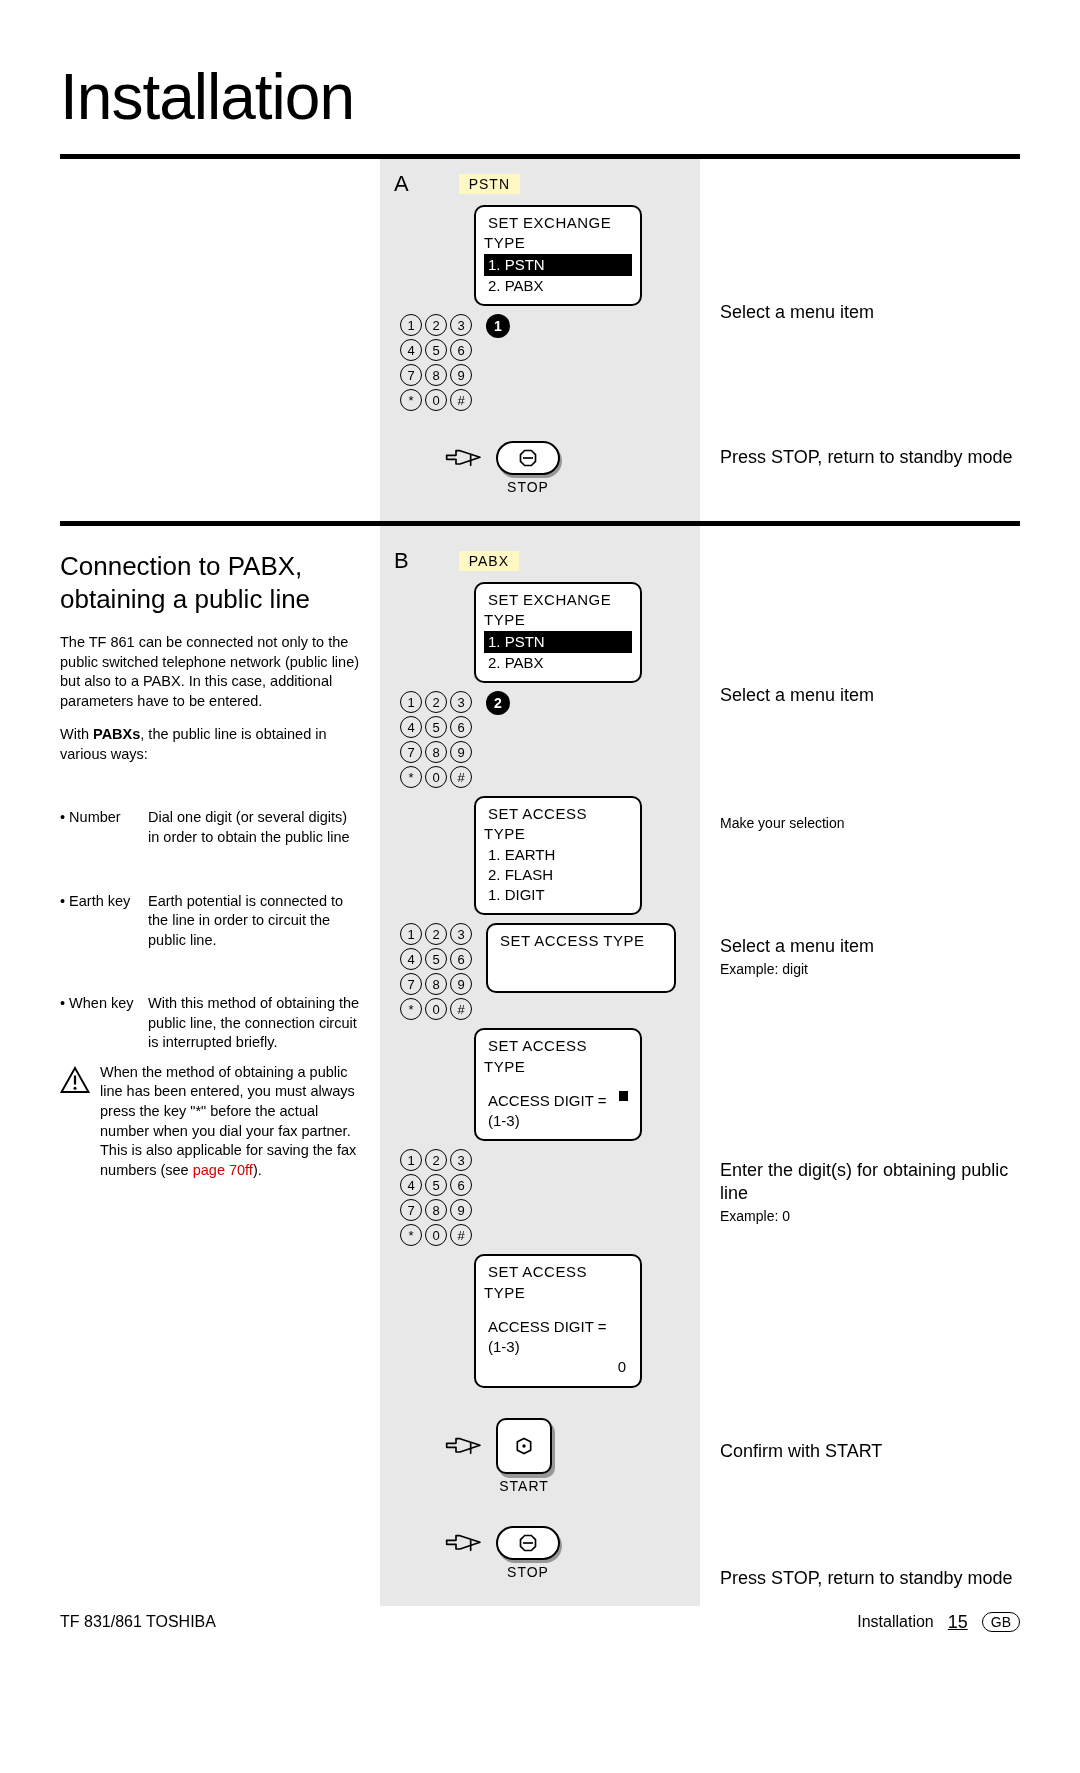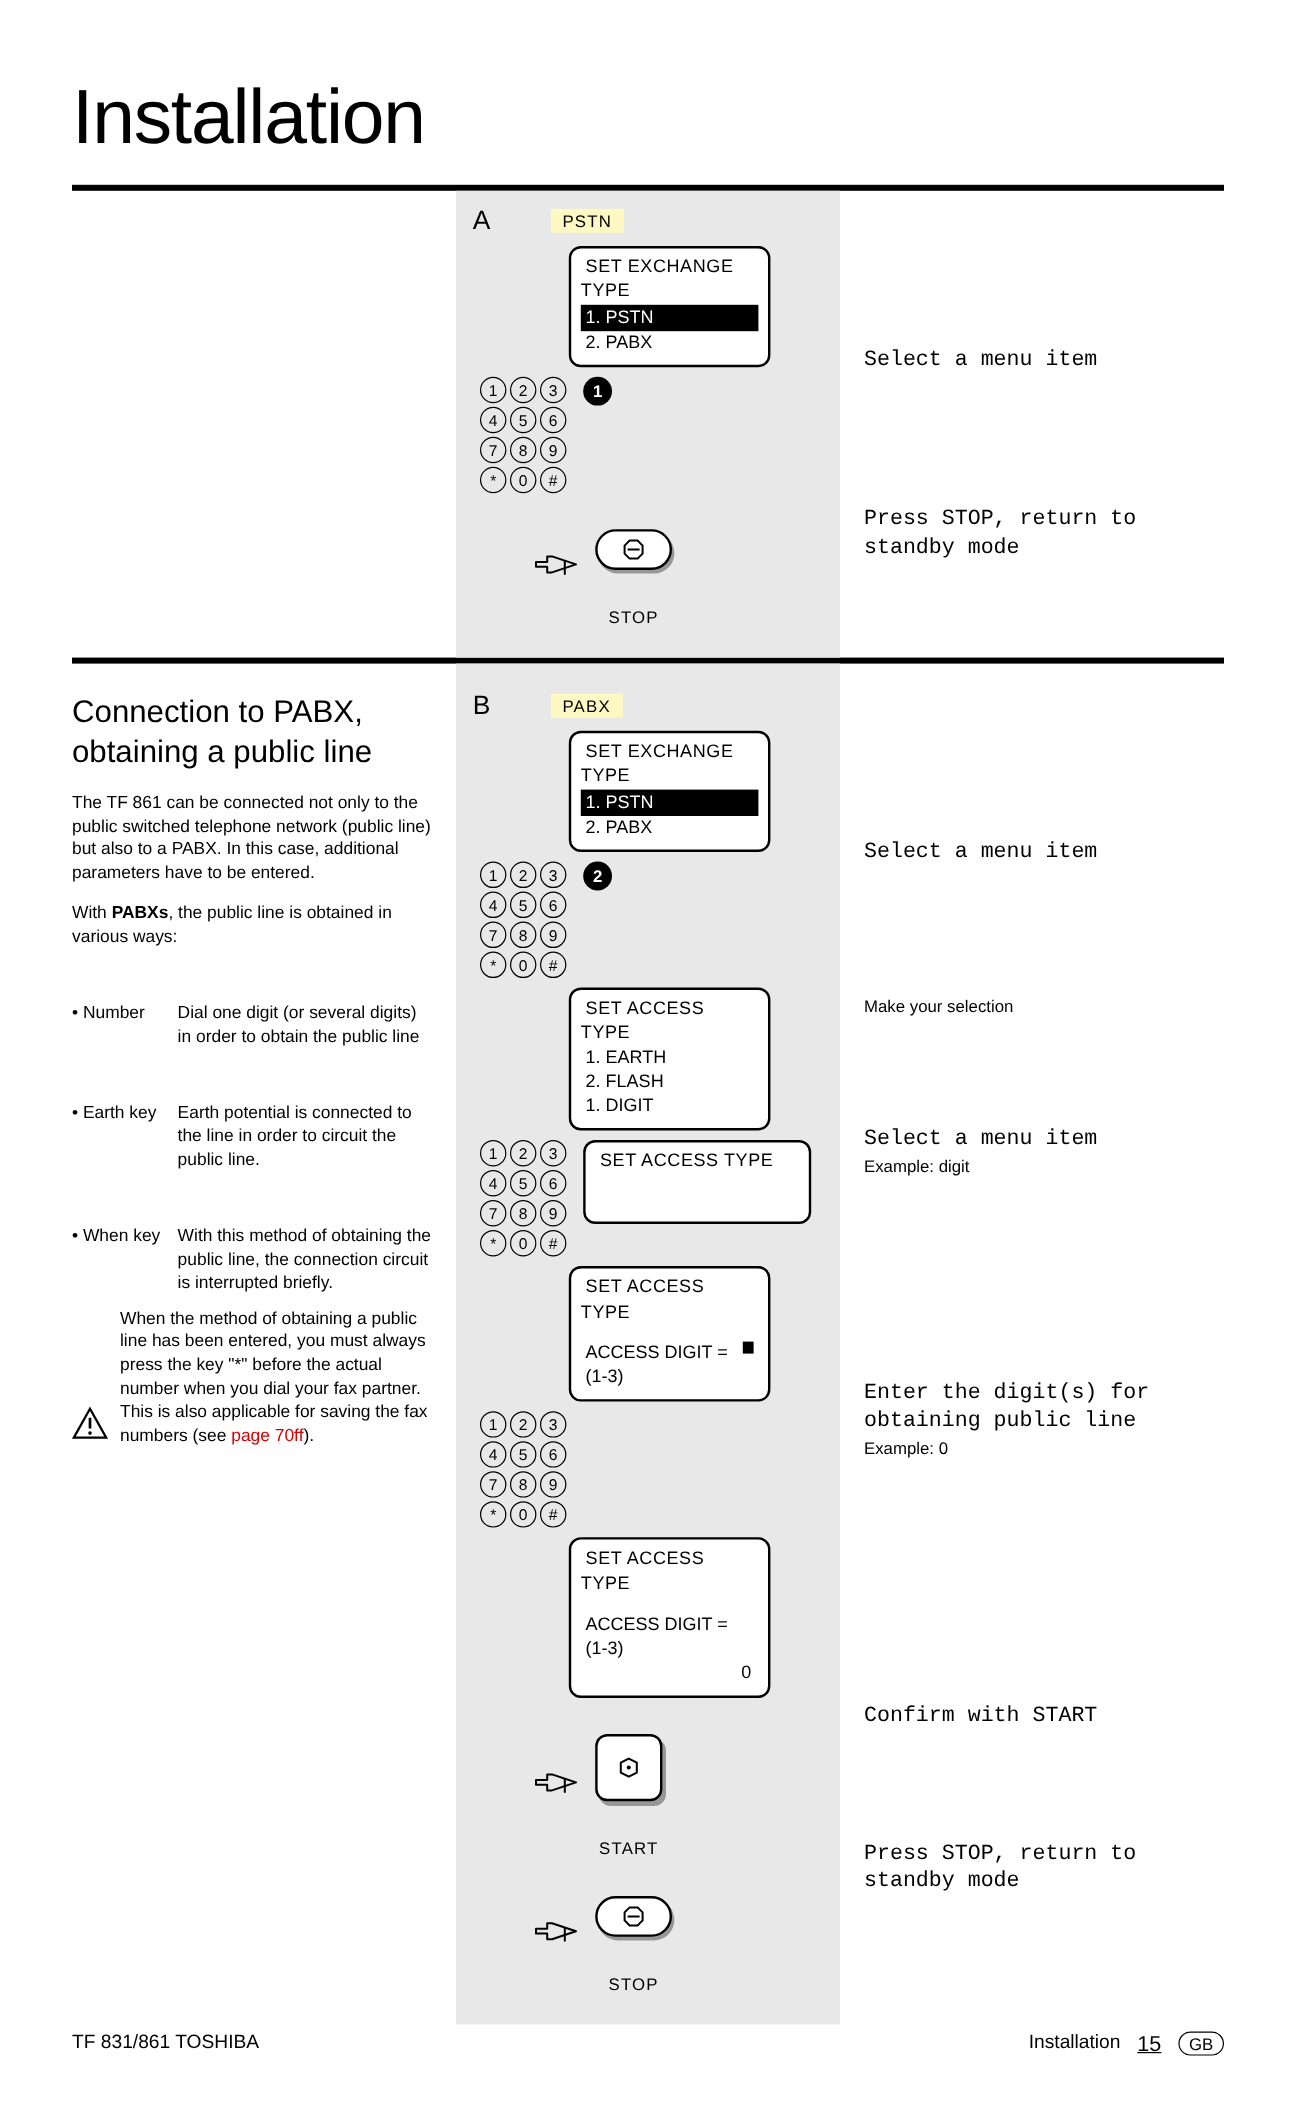--- a/index.html
+++ b/index.html
@@ -93,39 +93,39 @@
     background:#fff; display:flex; align-items:center; justify-content:center;
     box-shadow: 2px 3px 0 rgba(0,0,0,.35);
   }
   .action-btn.square { border-radius: 10px; width:56px; height:56px; box-shadow: 3px 4px 0 rgba(0,0,0,.35);}
   .action-btn svg { width:20px; height:20px; }
   .btn-label {
     text-align:center; font-family:"Arial Narrow", Arial, sans-serif;
     font-size:14px; letter-spacing:1px; margin-top:4px; font-stretch: condensed;
   }
   .btn-stack { display:flex; flex-direction:column; align-items:center; margin-left:50px; margin-top:12px;}
-  .btn-stack.inline { margin-left: 0; gap: 27px; }
+  .btn-stack.inline { margin-left: 0; }
 
   
   .side-h {
     font-family: "Arial Narrow", Arial, sans-serif;
     font-size: 26px; font-weight: 400; line-height: 1.25;
     margin-bottom: 18px;
     font-stretch: condensed;
   }
   .side-p { font-size: 14.5px; line-height: 1.35; margin-bottom: 14px; }
   .side-p .ref { color: #d40000; }
   .dl-row { display:flex; gap: 10px; margin-bottom: 10px; font-size:14.5px; line-height:1.35;margin-top:44px;}
   .dl-term { width: 78px; flex:none; }
   .dl-term::before { content:"• "; }
-  .warn-row { display:flex; gap:10px; align-items:flex-end; font-size:14.5px; line-height:1.35; }
+  .warn-row { display:flex; gap:10px; align-items:flex-start; font-size:14.5px; line-height:1.35; }
   .warn-icon svg { width:30px; height:30px; margin-top:2px;}
 
   
-  .cap { font-family:Liberation Mono, monospace; font-size:18px; line-height:1.3; font-stretch: condensed;}
+  .cap { font-family:Liberation Sans, sans-serif; font-size:18px; line-height:1.3; font-stretch: condensed; margin-top: 12px;}
   .cap-sub { font-family:"Arial Narrow", Arial, sans-serif; font-size:14px; margin-top:2px; font-stretch: condensed;}
 
   
   .footer {
     display:flex; justify-content:space-between; align-items:center;
     font-family:"Arial Narrow", Arial, sans-serif; font-size:16px; margin-top:6px;
     font-stretch: condensed;
   }
   .footer .right { display:flex; align-items:center; gap:14px; }
   .page-no { font-size:18px;text-decoration:underline; }

